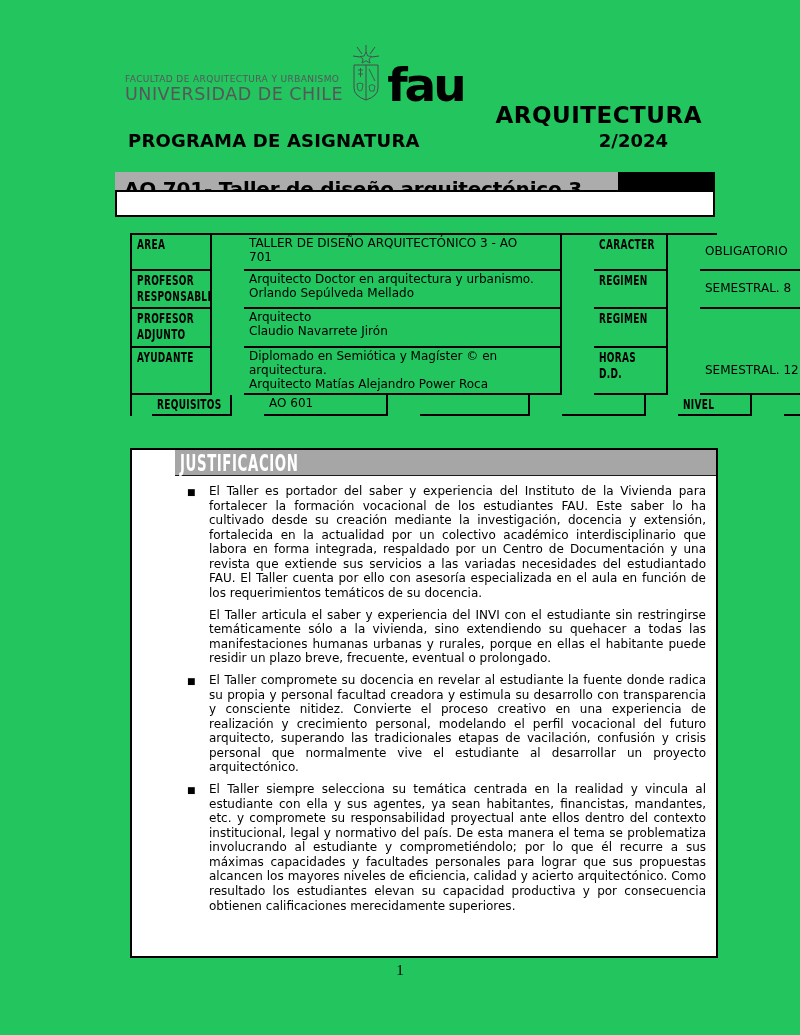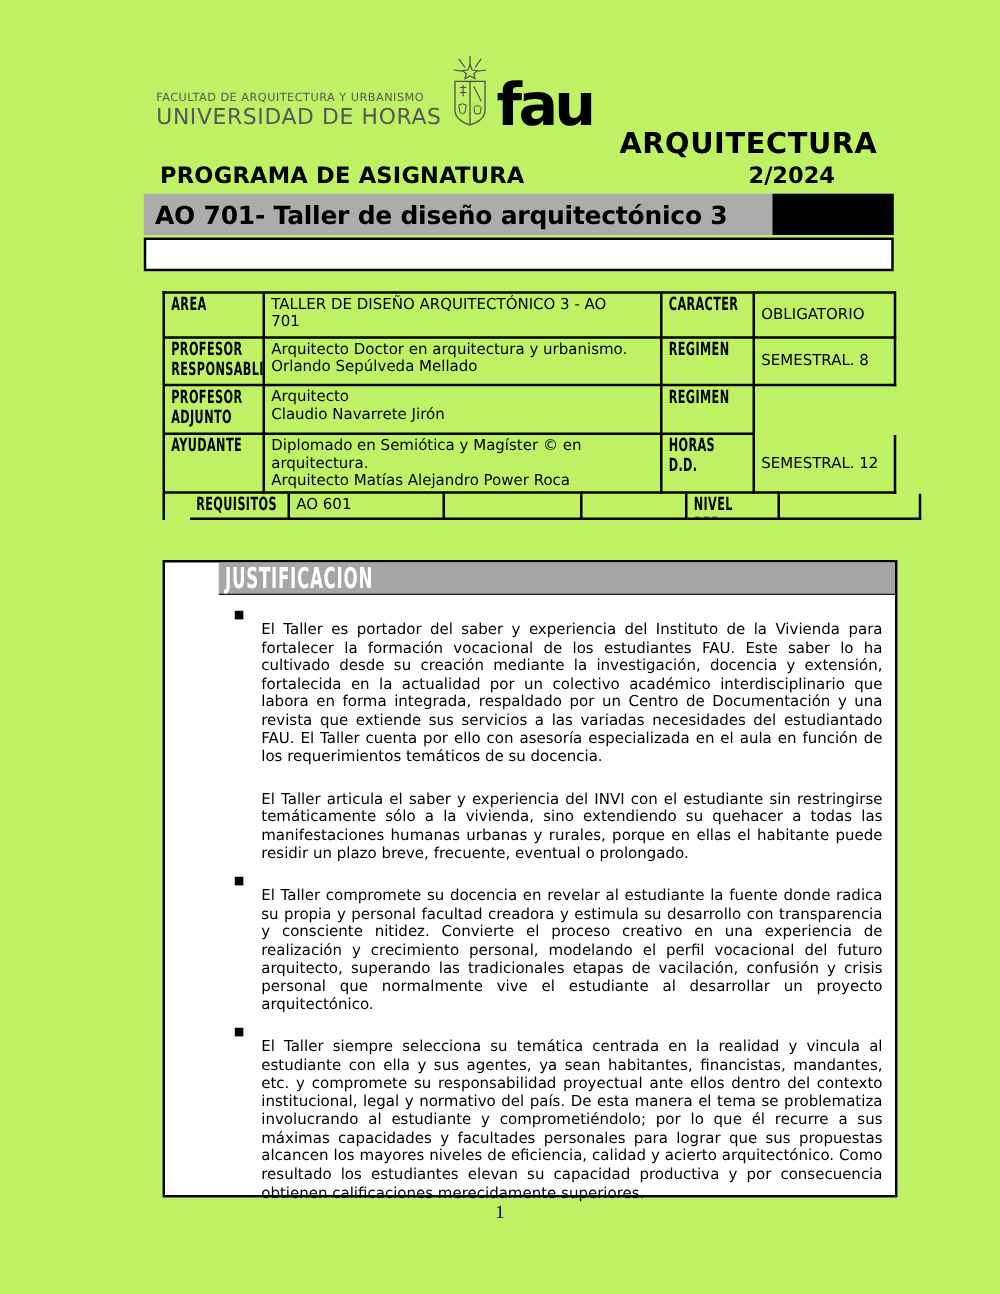--- a/index.html
+++ b/index.html
@@ -1,48 +1,48 @@
 <!DOCTYPE html>
 <html><head>
 <meta charset="utf-8">
 <style>
   * { margin:0; padding:0; box-sizing:border-box; }
   html,body { background:#ffffff; }
   .page {
-    position:relative; width:800px; height:1035px; background:#bef264;
+    position:relative; width:800px; height:1035px; background:#22c55e;
     font-family:"DejaVu Sans","Liberation Sans",sans-serif; color:#000;
     overflow:hidden;
   }
 
   
   .logo-block { position:absolute; left:125px; top:44px; display:flex; align-items:flex-end; }
   .faculty-text { text-align:left; color:#57575a; padding-bottom:2px; }
   .faculty-line1 { font-size:9px; letter-spacing:0.4px; white-space:nowrap; }
   .faculty-line2 { font-size:17.5px; letter-spacing:0.5px; white-space:nowrap; }
   .crest { margin:0 4px 0 6px; }
   .fau-word { font-size:47px; font-weight:bold; letter-spacing:-3px; line-height:0.85; padding-bottom:1px; }
 
   .arquitectura { position:absolute; top:102px; left:0; width:702px; text-align:right;
     font-size:23px; font-weight:bold; letter-spacing:0.5px; }
   .prog-line { position:absolute; top:130px; left:128px; width:540px; display:flex; justify-content:space-between; }
   .prog-title { font-size:18px; font-weight:bold; letter-spacing:0.2px; }
   .prog-sem { font-size:18px; font-weight:bold; }
 
   
-  .banner { position:absolute; left:115px; top:155px; width:600px; height:33px;
+  .banner { position:absolute; left:115px; top:172px; width:600px; height:33px;
     display:flex; align-items:center; padding-left:9px;
     font-size:20px; font-weight:bold; letter-spacing:-0.2px; }
   .banner-blackbox { position:absolute; right:0; top:0; width:97px; height:33px; background:#000; }
   .empty-box { position:absolute; left:115px; top:190px; width:600px; height:27px;
     border:2px solid #000; background:#fff; }
 
   
   .info-table { position:absolute; left:130px; top:233px; width:587px;
     border-top:2px solid #000; border-left:2px solid #000; }
-  .trow { display:grid; }
+  .trow { display:grid;gap:32px; }
   .trow.r1 { grid-template-columns:80px 318px 74px 113px; height:36px; }
   .trow.r2 { grid-template-columns:80px 318px 74px 113px; height:38px; }
   .trow.r3 { grid-template-columns:80px 318px 74px 113px; height:39px; }
   .trow.r4 { grid-template-columns:80px 318px 74px 113px; height:47px; }
   .trow.r5 { grid-template-columns:80px 124px 110px 84px 74px 113px; height:21px;padding-left:20px; }
   .cell { border-right:2px solid #000; border-bottom:2px solid #000;
     padding:2px 5px; font-size:12px; line-height:1.15; overflow:hidden; }
   .cell.vcenter { display:flex; align-items:center; }
   .cond { display:inline-block; transform:scaleX(0.62); transform-origin:0 50%;
     font-weight:bold; font-size:14.5px; line-height:1.1; white-space:pre-line; letter-spacing:0.5px; }
@@ -52,35 +52,35 @@
   .just-box { position:absolute; left:130px; top:448px; width:588px; height:510px;
     border:2px solid #000; background:#fff;padding-left:43px; }
   .just-header { height:26px; background:#a6a6a6; border-bottom:1px solid #1a1a1a;
     display:flex; align-items:center; padding-left:5px; }
   .just-heading { color:#ffffff; font-weight:bold; font-size:23px;
     display:inline-block; transform:scaleX(0.58); transform-origin:0 50%; letter-spacing:1px; }
   .just-body { padding:8px 10px 0 10px; }
   .intro { font-weight:bold; font-size:12.3px; line-height:1.2; text-align:justify; margin-bottom:8px; }
   .bpara { display:flex; margin-bottom:7px; }
   .bullet-col { width:24px; flex:0 0 24px; font-size:9px; padding-top:3px; padding-left:2px; }
-  .btext { flex:1; font-size:12px; line-height:1.215; text-align:justify;margin-top:12px; }
+  .btext { flex:1; font-size:12px; line-height:1.215; text-align:justify; }
   .no-bullet { margin-left:24px; }
 
   .page-num { position:absolute; top:962px; left:0; width:100%; text-align:center;
     font-family:"Liberation Serif","DejaVu Serif",serif; font-size:15px; }
 </style>
 </head>
 <body>
 
 <div class="page">
 
   <div class="logo-block">
     <div class="faculty-text">
       <div class="faculty-line1">FACULTAD DE ARQUITECTURA Y URBANISMO</div>
-      <div class="faculty-line2">UNIVERSIDAD DE HORAS</div>
+      <div class="faculty-line2">UNIVERSIDAD DE CHILE</div>
     </div>
     <div class="crest">
       <svg width="34" height="58" viewBox="0 0 34 58" fill="none" stroke="#4a4a4e" stroke-width="1">
         <g>
           <line x1="17" y1="1" x2="17" y2="9"></line>
           <line x1="8" y1="3" x2="13" y2="10"></line>
           <line x1="26" y1="3" x2="21" y2="10"></line>
           <line x1="4" y1="12" x2="11" y2="13"></line>
           <line x1="30" y1="12" x2="23" y2="13"></line>
           <path d="M17 8 L18.8 12 L23 12.5 L20 15 L21 19 L17 16.8 L13 19 L14 15 L11 12.5 L15.2 12 Z" stroke-width="0.9"></path>

